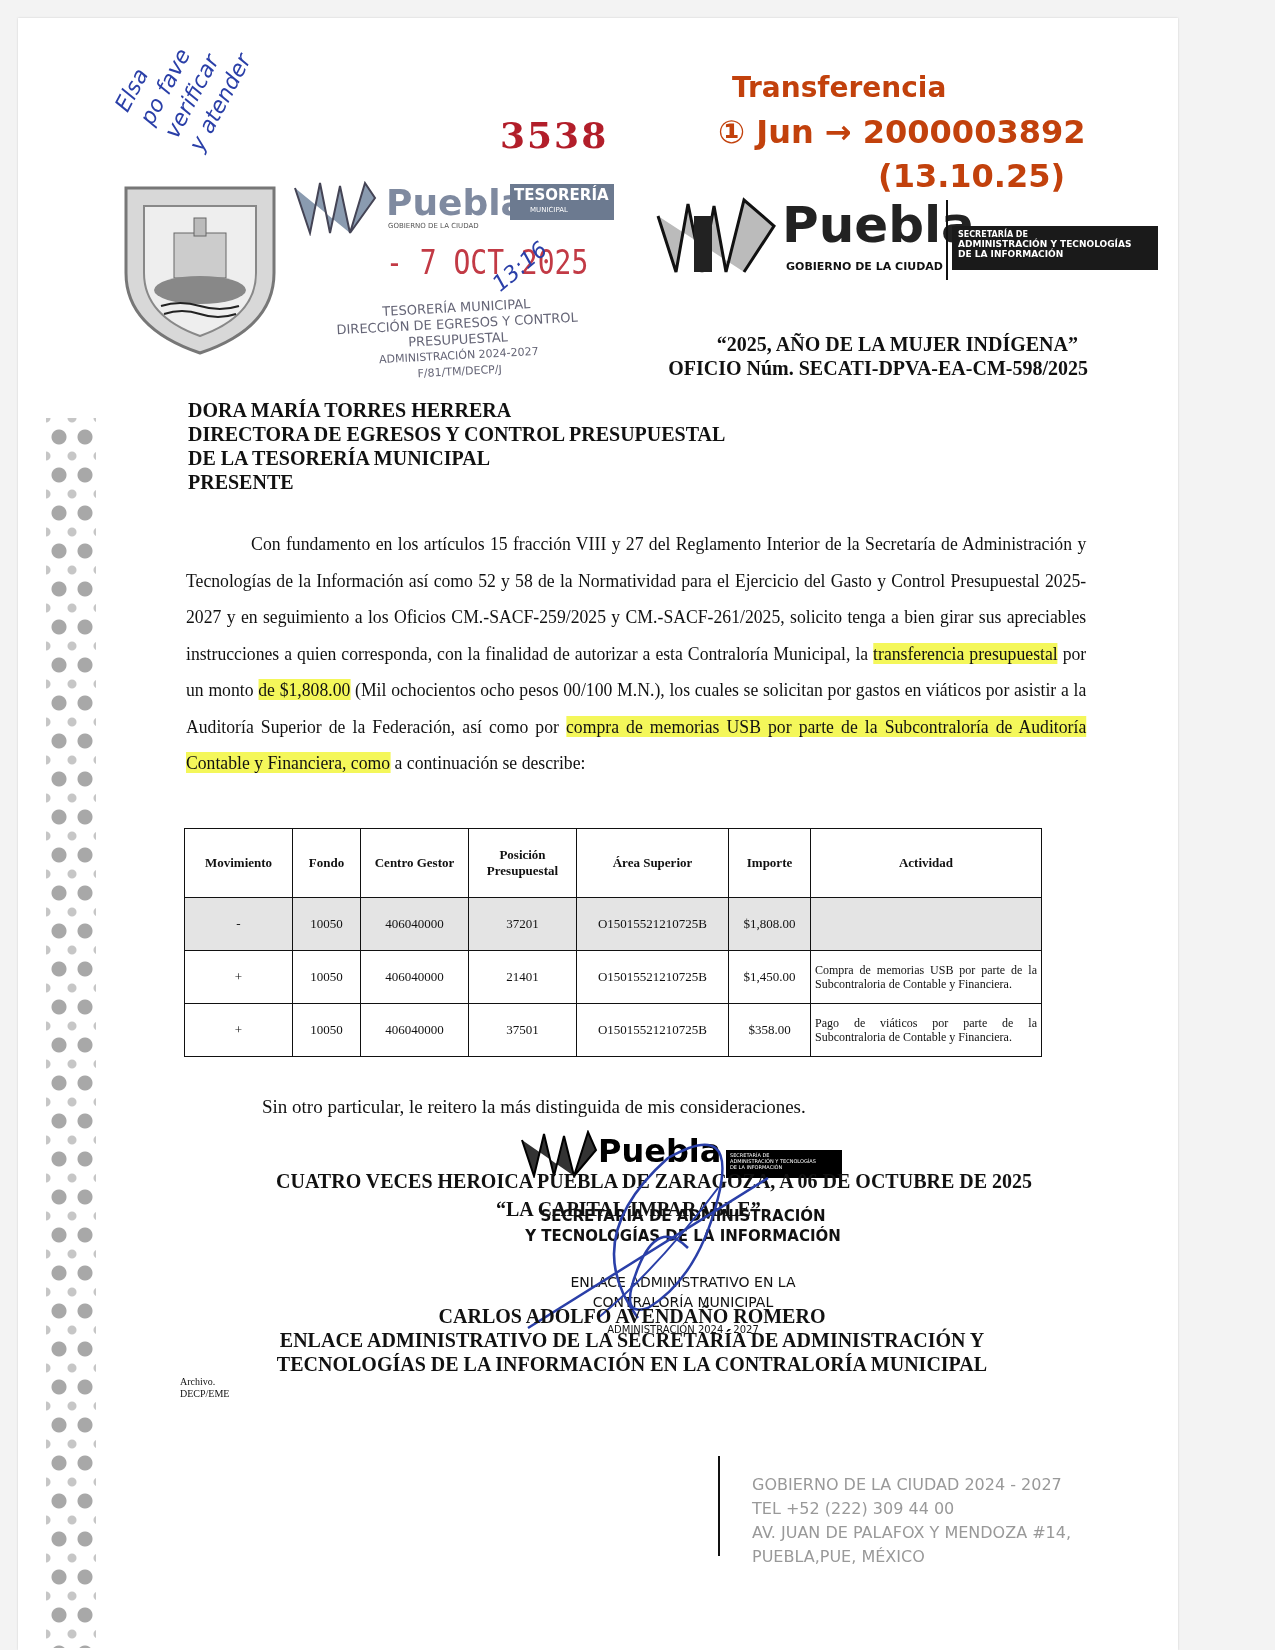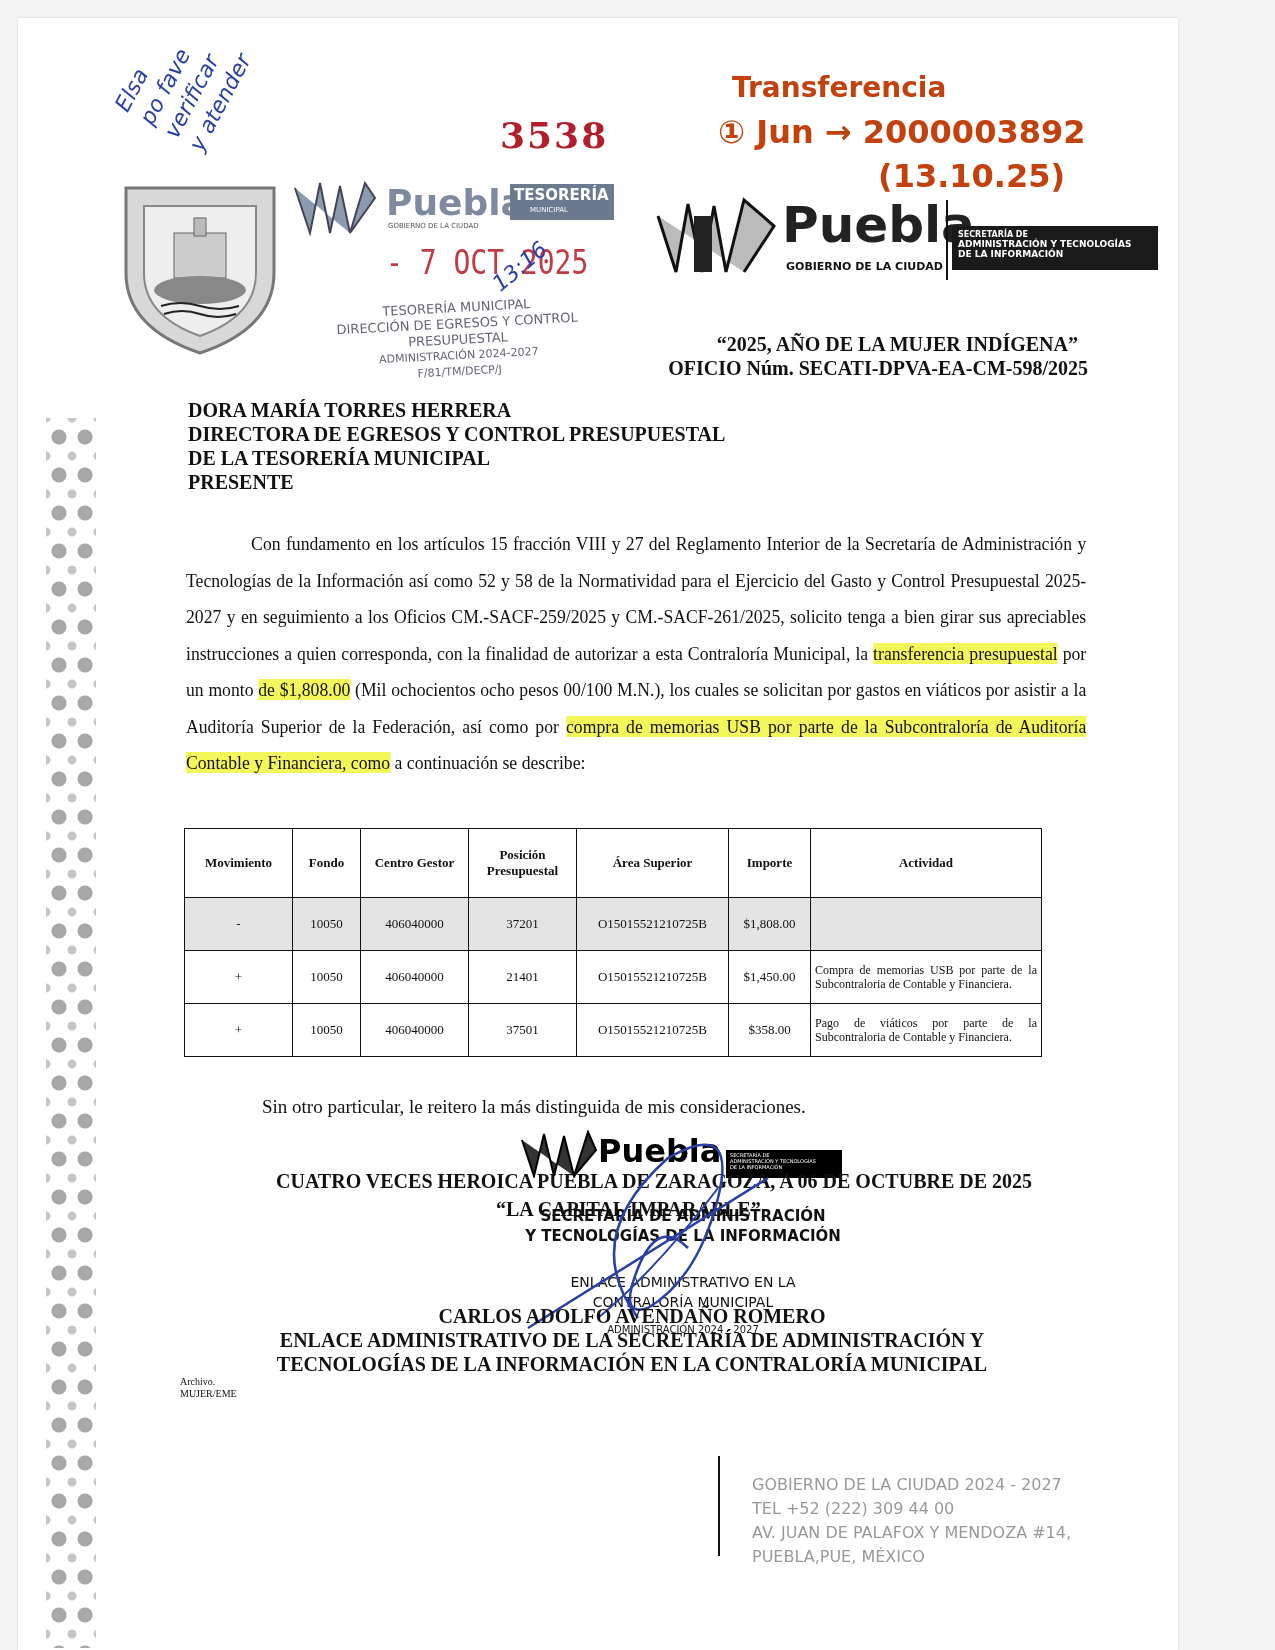--- a/index.html
+++ b/index.html
@@ -215,21 +215,21 @@
   </svg>
 
   <div class="abs signer">
     <div>CARLOS ADOLFO AVENDAÑO ROMERO</div>
     <div>ENLACE ADMINISTRATIVO DE LA SECRETARÍA DE ADMINISTRACIÓN Y</div>
     <div>TECNOLOGÍAS DE LA INFORMACIÓN EN LA CONTRALORÍA MUNICIPAL</div>
   </div>
 
   <div class="abs archivo">
     <div>Archivo.</div>
-    <div>MUJER/EME</div>
+    <div>DECP/EME</div>
   </div>
 
   <div class="abs footer-div"></div>
   <div class="abs footer-info">
     <div>GOBIERNO DE LA CIUDAD 2024 - 2027</div>
     <div>TEL +52 (222) 309 44 00</div>
     <div>AV. JUAN DE PALAFOX Y MENDOZA #14,</div>
     <div>PUEBLA,PUE, MÉXICO</div>
   </div>
 

